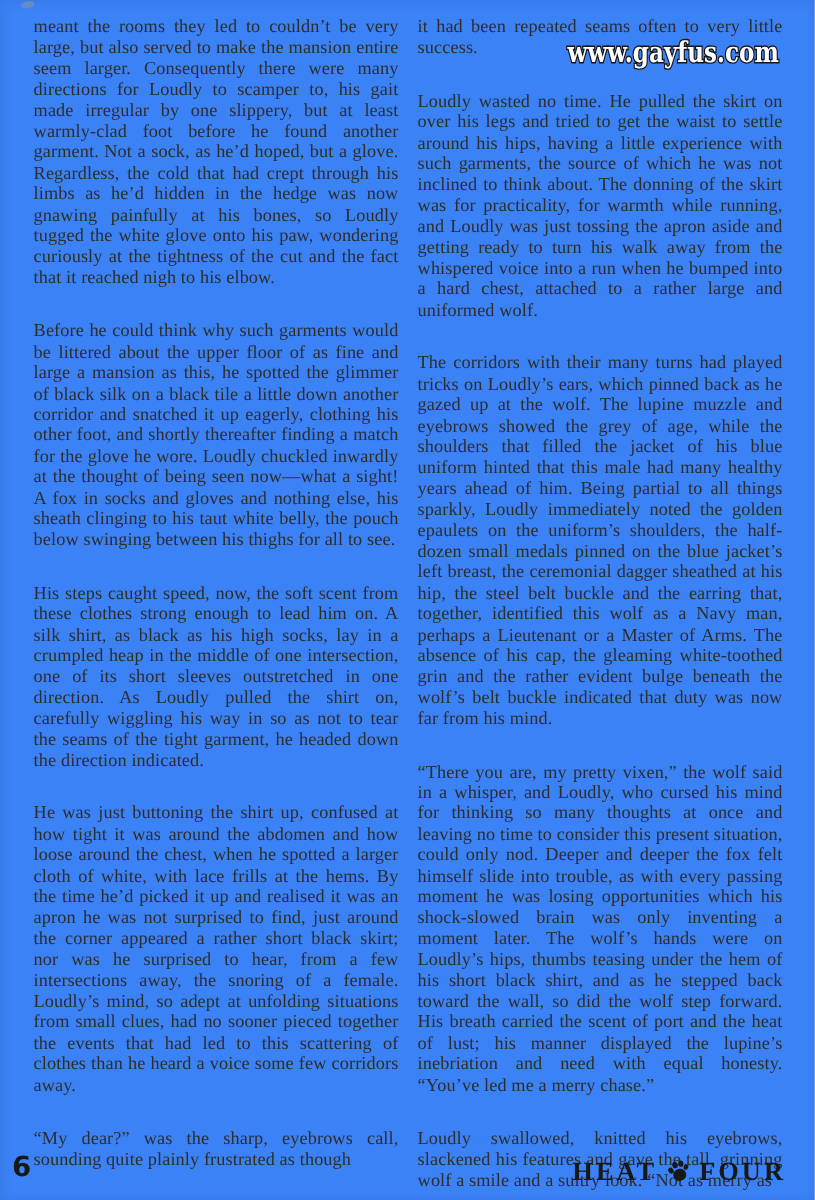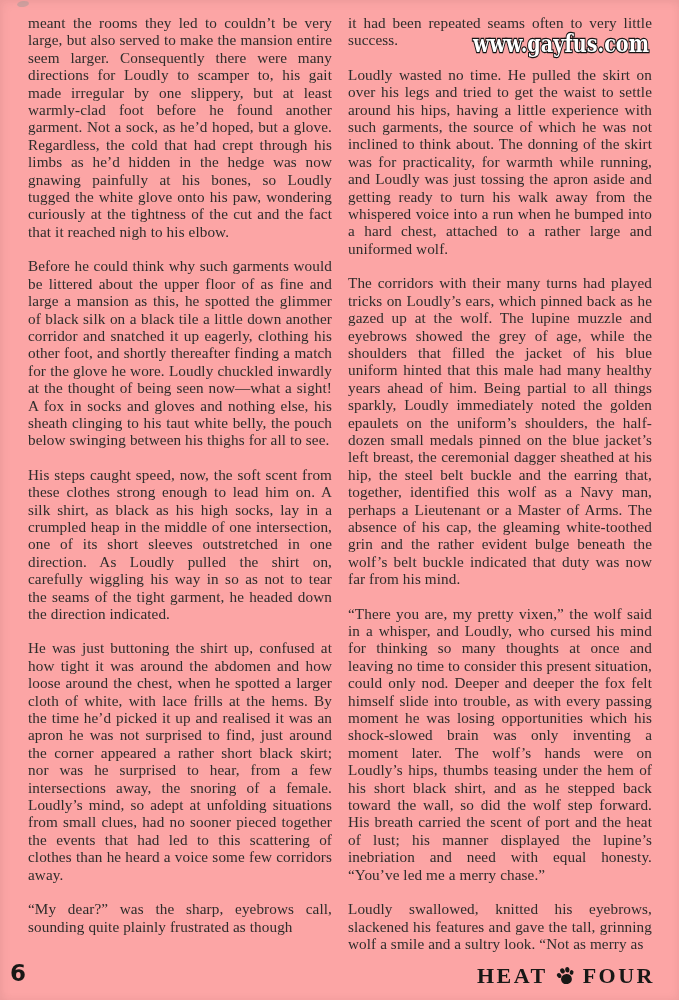--- a/index.html
+++ b/index.html
@@ -5,21 +5,21 @@
   * { box-sizing: border-box; margin: 0; padding: 0; }
   html, body { width: 679px; height: 1000px; }
   body {
     font-family: "Liberation Serif", "DejaVu Serif", serif;
     background: #f7f7f4;
   }
   .page {
     position: relative;
     width: 679px;
     height: 1000px;
-    background: #fca5a5;
+    background: #3b82f6;
     overflow: hidden;
     box-shadow: inset 3px 3px 10px rgba(0,0,0,0.05), inset -2px -2px 8px rgba(0,0,0,0.03);
   }
   .smudge {
     position: absolute;
     left: 17px; top: 1px;
     width: 12px; height: 6px;
     background: #9a9a96;
     border-radius: 50%;
     opacity: 0.45;
@@ -34,21 +34,21 @@
   }
   .col {
     flex: 1 1 0;
     min-width: 0;
     font-size: 15.2px;
     line-height: 17.4px;
     color: #2e2d2b;
     text-align: justify;
     letter-spacing: 0.1px;
   }
-  .col p + p { margin-top: 17px; }
+  .col p + p { margin-top: 27px; }
   .watermark {
     position: absolute;
     left: 470px; top: 24px;
     width: 186px; height: 40px;
     pointer-events: none;
   }
   .page-number {
     position: absolute;
     left: 10px; top: 960px;
     font-family: "DejaVu Sans", "Liberation Sans", sans-serif;

